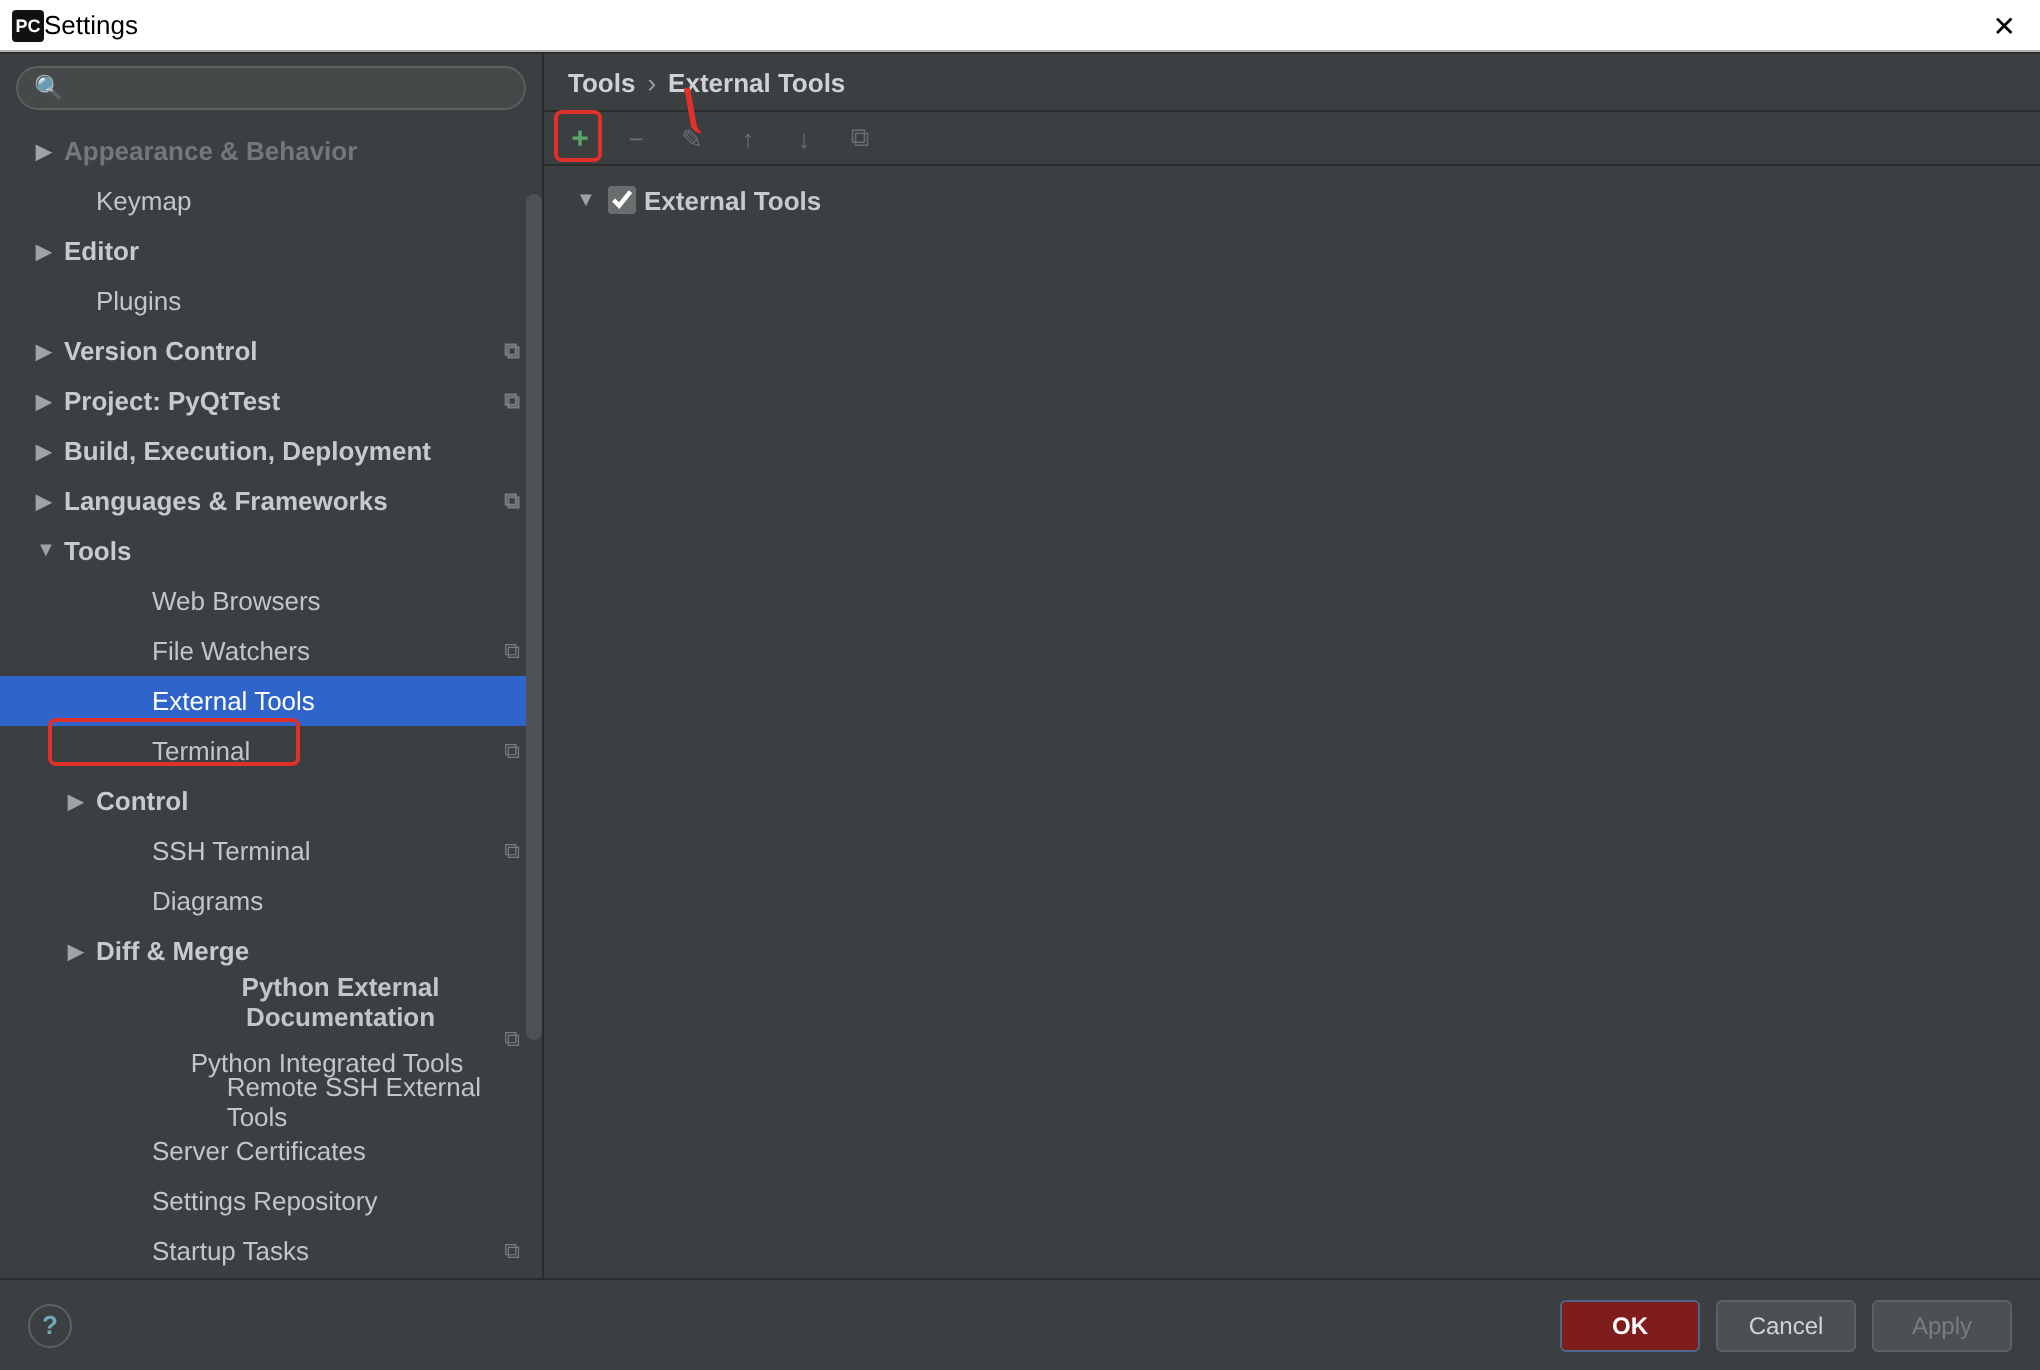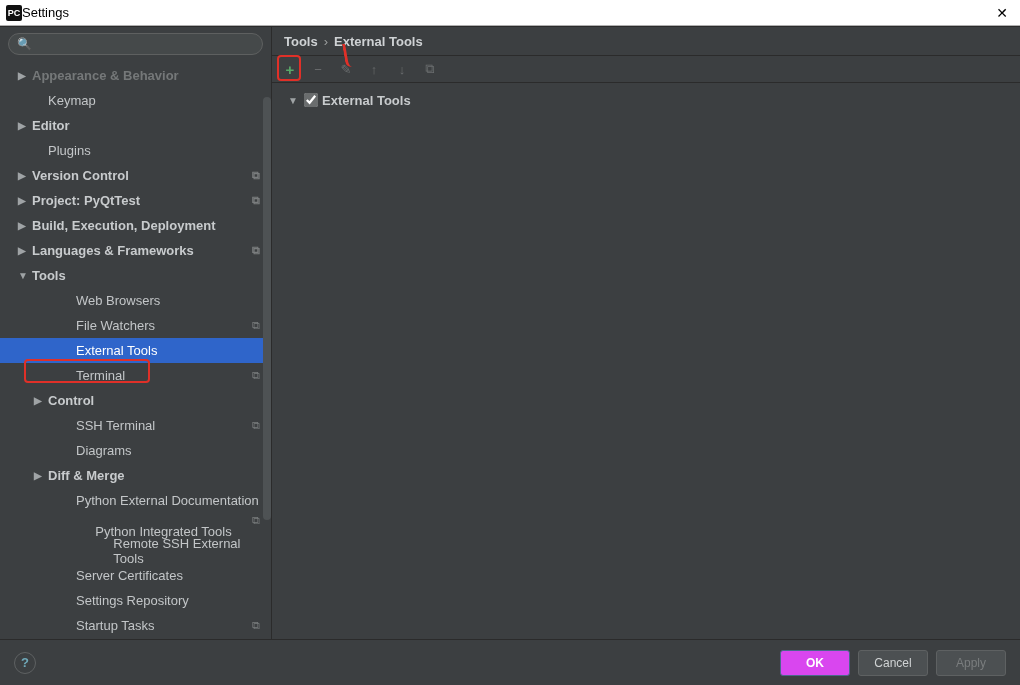--- a/index.html
+++ b/index.html
@@ -208,21 +208,21 @@
     padding: 0 14px;
     border: 1px solid #5e6162;
     background: #4c5052;
     color: #d0d3d4;
     border-radius: 3px;
     cursor: pointer;
     margin-left: 8px;
     font-size: 12px;
   }
   .btn.primary {
-    background: #d946ef;
+    background: #7f1d1d;
     border-color: #4a688c;
     color: #ffffff;
     font-weight: bold;
   }
   .btn.disabled {
     color: #7a7d7e;
     cursor: default;
   }
 
   
@@ -346,21 +346,21 @@
             <span class="badge">⧉</span>
           </div>
           <div class="tree-item level2" style="font-weight: normal;">
             <span class="arrow">&nbsp;</span>
             <span>Diagrams</span>
           </div>
           <div class="tree-item level1 bold" style="font-weight: bold;">
             <span class="arrow">▶</span>
             <span>Diff &amp; Merge</span>
           </div>
-          <div class="tree-item level2" style="font-weight: normal;">
+          <div class="tree-item level2" style="font-weight: bold; text-align: center;">
             <span class="arrow">&nbsp;</span>
             <span>Python External Documentation</span>
           </div>
           <div class="tree-item level2" style="font-weight: normal; flex-direction: column;">
             <span class="arrow">&nbsp;</span>
             <span>Python Integrated Tools</span>
             <span class="badge">⧉</span>
           </div>
           <div class="tree-item level2" style="font-weight: normal; gap: 38px;">
             <span class="arrow">&nbsp;</span>

